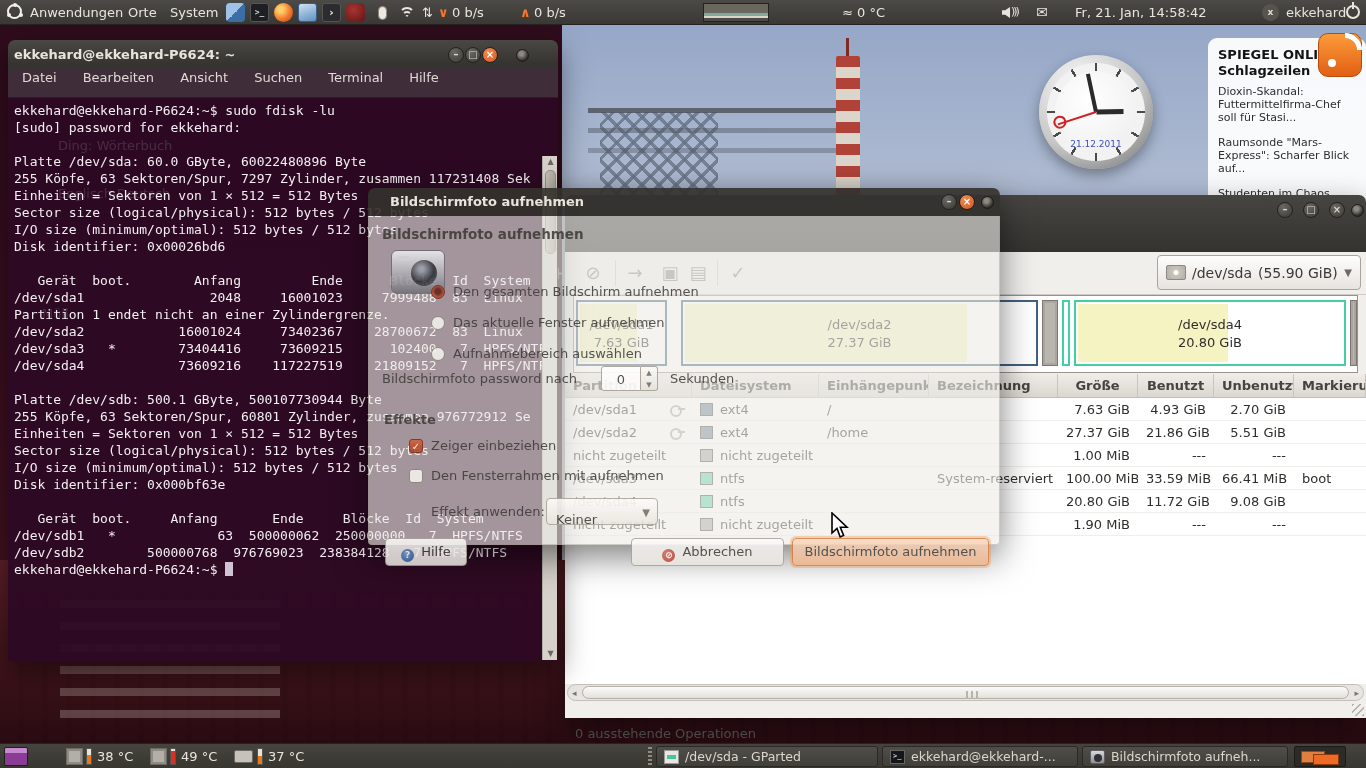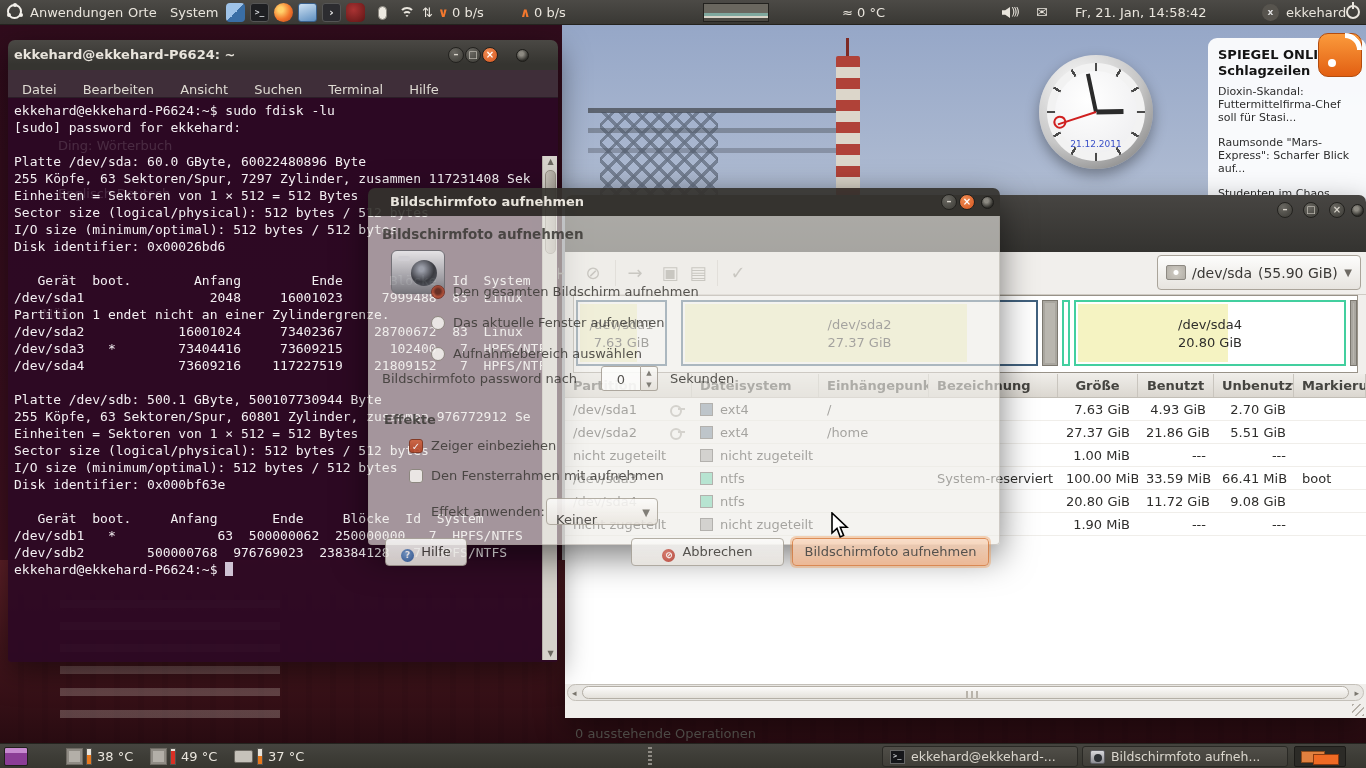--- a/index.html
+++ b/index.html
@@ -67,21 +67,21 @@
     color:#d8d4cb;text-align:center;line-height:14px;font-size:10px;font-weight:bold;}
   .wbtn.close-active{background:radial-gradient(circle at 35% 30%,#f08b52,#d6561f);color:#fff;}
   .knob{position:absolute;width:13px;height:13px;border-radius:50%;top:9px;
     background:radial-gradient(circle at 40% 35%,#8d8a82 20%,#2e2d29 70%);border:1px solid #1d1c19;}
 
   
   #terminal{position:absolute;left:8px;top:40px;width:550px;height:622px;z-index:20;
     border-radius:7px 7px 3px 3px;box-shadow:0 10px 30px rgba(0,0,0,.5);}
   #terminal .titlebar{height:30px;line-height:30px;padding-left:6px;}
   #term-menubar{position:absolute;left:0;top:30px;right:0;height:28px;background:rgba(64,48,58,.96);
-    color:#dfdbd3;font-size:13px;display:flex;gap:26px;align-items:flex-end;padding-left:14px;
+    color:#dfdbd3;font-size:13px;display:flex;gap:26px;align-items:flex-start;padding-left:14px;
     border-bottom:1px solid rgba(30,20,28,.6);}
   #term-body{position:absolute;left:0;top:58px;right:0;bottom:0;background:rgba(44,9,35,.93);
     border-radius:0 0 3px 3px;overflow:hidden;}
   #term-text{position:absolute;left:6px;top:4px;right:18px;bottom:0;
     font:13px/17px "DejaVu Sans Mono",monospace;color:#f3eff2;}
   #term-text div{white-space:pre;height:17px;}
   .cursor-block{display:inline-block;width:8px;height:14px;background:#cfc3d4;vertical-align:-2px;}
   .ghost-label{position:absolute;color:rgba(255,255,255,.14);font-size:13px;pointer-events:none;}
   #term-scroll{position:absolute;right:1px;top:58px;width:15px;bottom:2px;background:#d6d2cb;border-left:1px solid #b5b0a8;}
   #term-scroll .thumb{position:absolute;left:2px;top:14px;width:11px;height:84px;border-radius:5px;
@@ -557,20 +557,24 @@
     <div class="tbar" style="left:170px">
         <i style="height:13px;background:#d93025"></i>
       </div>
     <div class="t-temp" style="left:181px">49 °C</div>
     <div class="disk2" style="left:234px"></div>
     <div class="tbar" style="left:257px">
         <i style="height:8px;background:#e8791e"></i>
       </div>
     <div class="t-temp" style="left:268px">37 °C</div>
     <div class="handle" style="left:648px"></div>
+    <div class="task" style="left:656px;width:222px">
+      <span class="tico tico-gparted"></span>
+      <span>/dev/sda - GParted</span>
+    </div>
     <div class="task" style="left:882px;width:196px">
       <span class="tico tico-term"></span>
       <span>ekkehard@ekkehard-...</span>
     </div>
     <div class="task" style="left:1082px;width:206px">
       <span class="tico tico-cam"></span>
       <span>Bildschirmfoto aufneh...</span>
     </div>
     <div id="workspaces">
       <div class="w1"></div>

